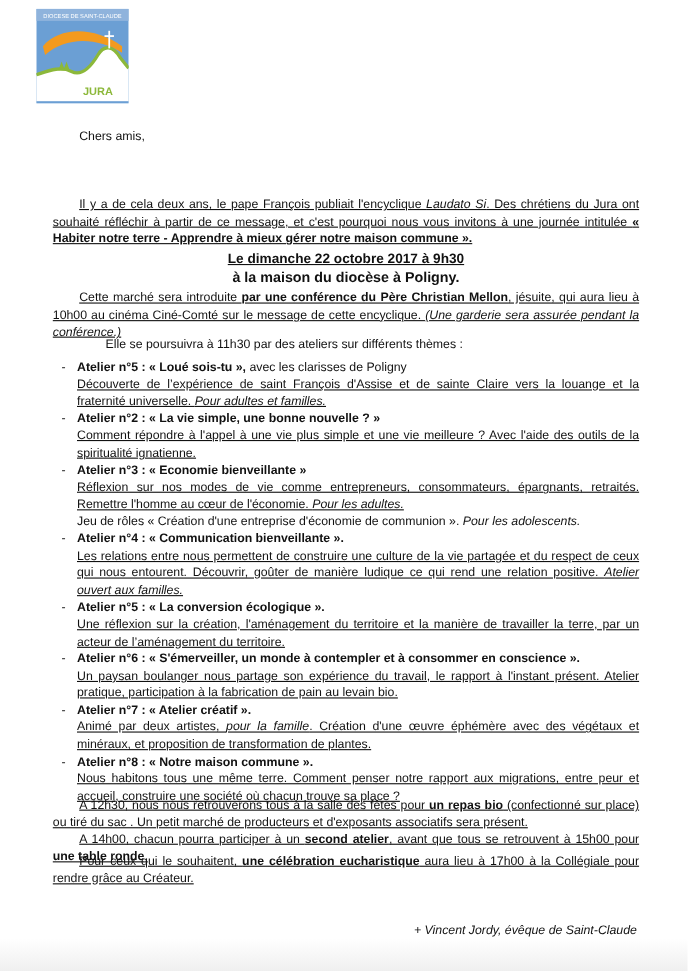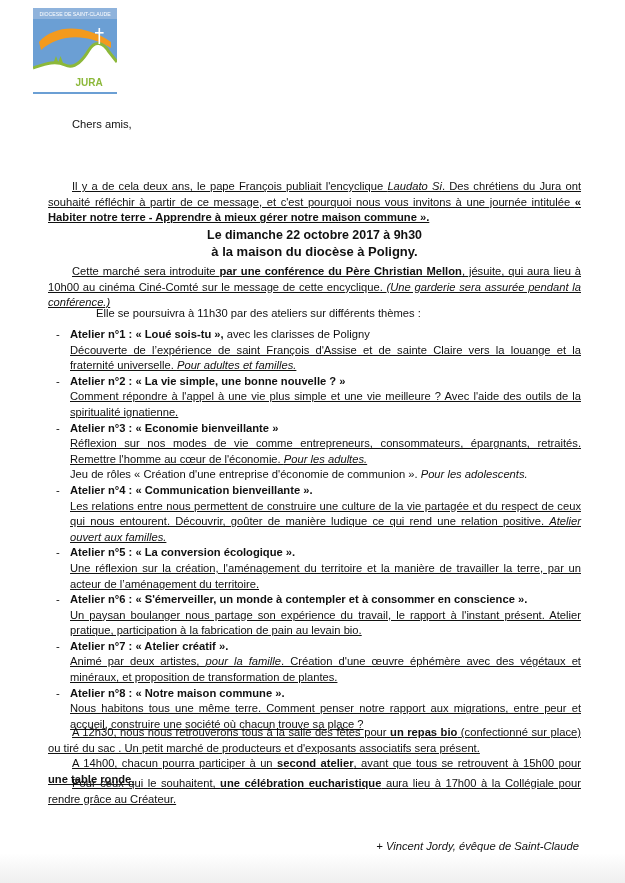--- a/index.html
+++ b/index.html
@@ -22,21 +22,21 @@
     font-size: 11.2px; line-height: 15.6px;
   }
   p { margin: 0; }
   .justify { text-align: justify; text-decoration: underline; }
   .ind { text-indent: 24px; }
   b { font-weight: bold; }
   i { font-style: italic; }
   .greeting { position: absolute; top: 117px; left: 24px; white-space: nowrap; }
   .intro { position: absolute; top: 179px; left: 0; width: 533px; }
   .date-block { position: absolute; top: 227px; left: 0; width: 533px; text-align: center; font-weight: bold; }
-  .date-block .d1 { font-size: 12.4px; line-height: 17px; }
+  .date-block .d1 { font-size: 12.4px; line-height: 17px; text-decoration: underline; }
   .date-block .d2 { font-size: 13px; line-height: 16px; }
   .conf { position: absolute; top: 264px; left: 0; width: 533px; }
   .suite { position: absolute; top: 306px; left: 24px; white-space: nowrap; margin-left: 24px; }
   .ateliers { position: absolute; top: 327px; left: 0; width: 533px; list-style: none; margin: 0; padding: 0; }
   .ateliers li { position: relative; padding-left: 22px; }
   .ateliers li .dash { position: absolute; left: 8px; top: 0; }
   .after { position: absolute; top: 725px; left: 0; width: 533px; }
   .cele { position: absolute; top: 776px; left: 0; width: 533px; }
   .sign { position: absolute; top: 839px; left: 0; width: 531px; text-align: right; font-style: italic; }
 </style>
@@ -75,21 +75,21 @@
 
   <p class="conf justify ind">
     <span>Cette marché sera introduite </span><b>par une conférence du Père Christian Mellon</b><span>, jésuite, qui aura lieu à 10h00 au cinéma Ciné-Comté sur le message de cette encyclique. </span><i>(Une garderie sera assurée pendant la conférence.)</i>
   </p>
 
   <p class="suite">Elle se poursuivra à 11h30 par des ateliers sur différents thèmes :</p>
 
   <ul class="ateliers">
     <li>
       <span class="dash">-</span>
-      <div><b>Atelier n°1 : « Loué sois-tu »,</b><span> avec les clarisses de Poligny</span></div>
+      <div><b>Atelier n°5 : « Loué sois-tu »,</b><span> avec les clarisses de Poligny</span></div>
       <div class="justify"><span>Découverte de l’expérience de saint François d'Assise et de sainte Claire vers la louange et la fraternité universelle. </span><i>Pour adultes et familles.</i></div>
     </li>
     <li>
       <span class="dash">-</span>
       <div><b>Atelier n°2 : « La vie simple, une bonne nouvelle ? »</b></div>
       <div class="justify"><span>Comment répondre à l'appel à une vie plus simple et une vie meilleure ? Avec l'aide des outils de la spiritualité ignatienne.</span></div>
     </li>
     <li>
       <span class="dash">-</span>
       <div><b>Atelier n°3 : « Economie bienveillante »</b></div>

